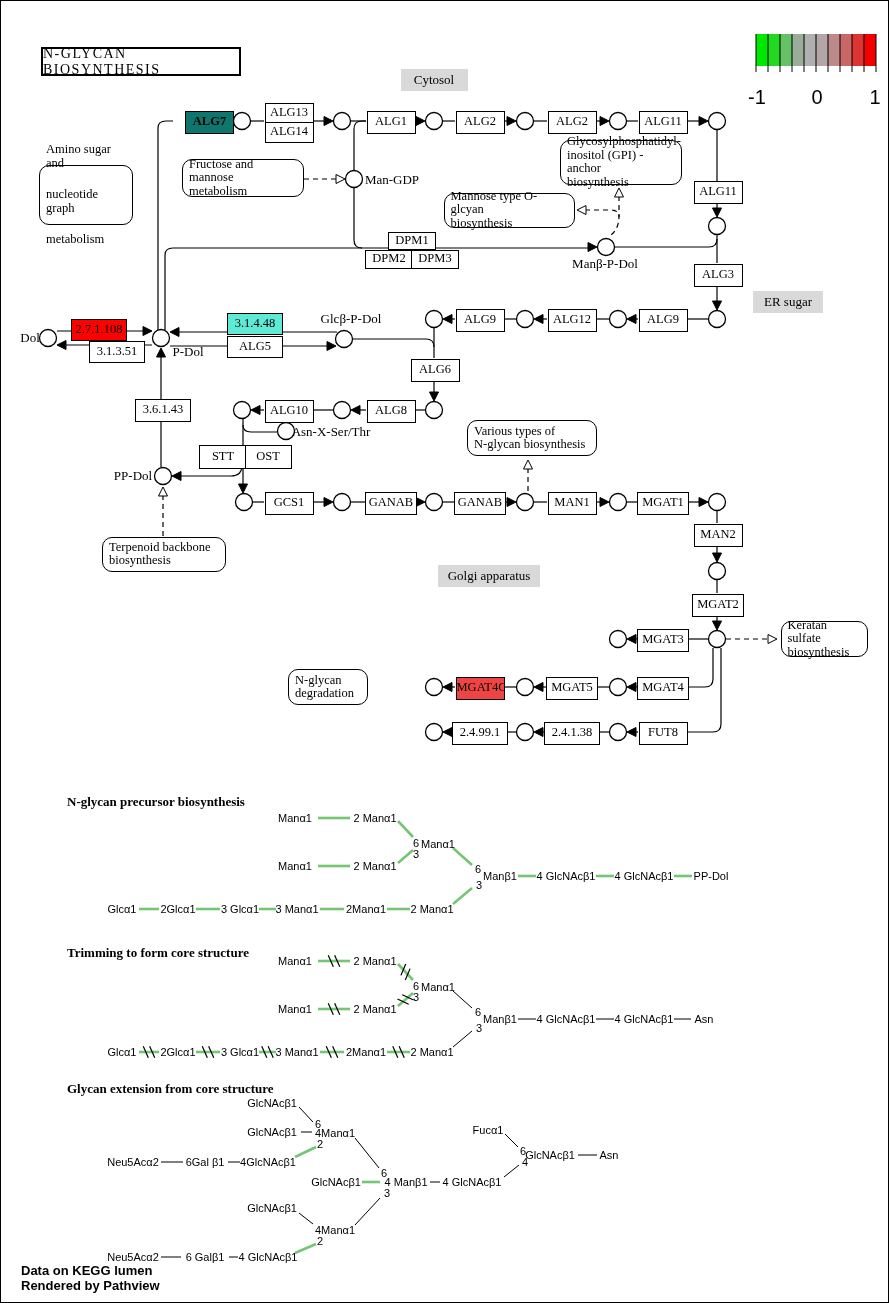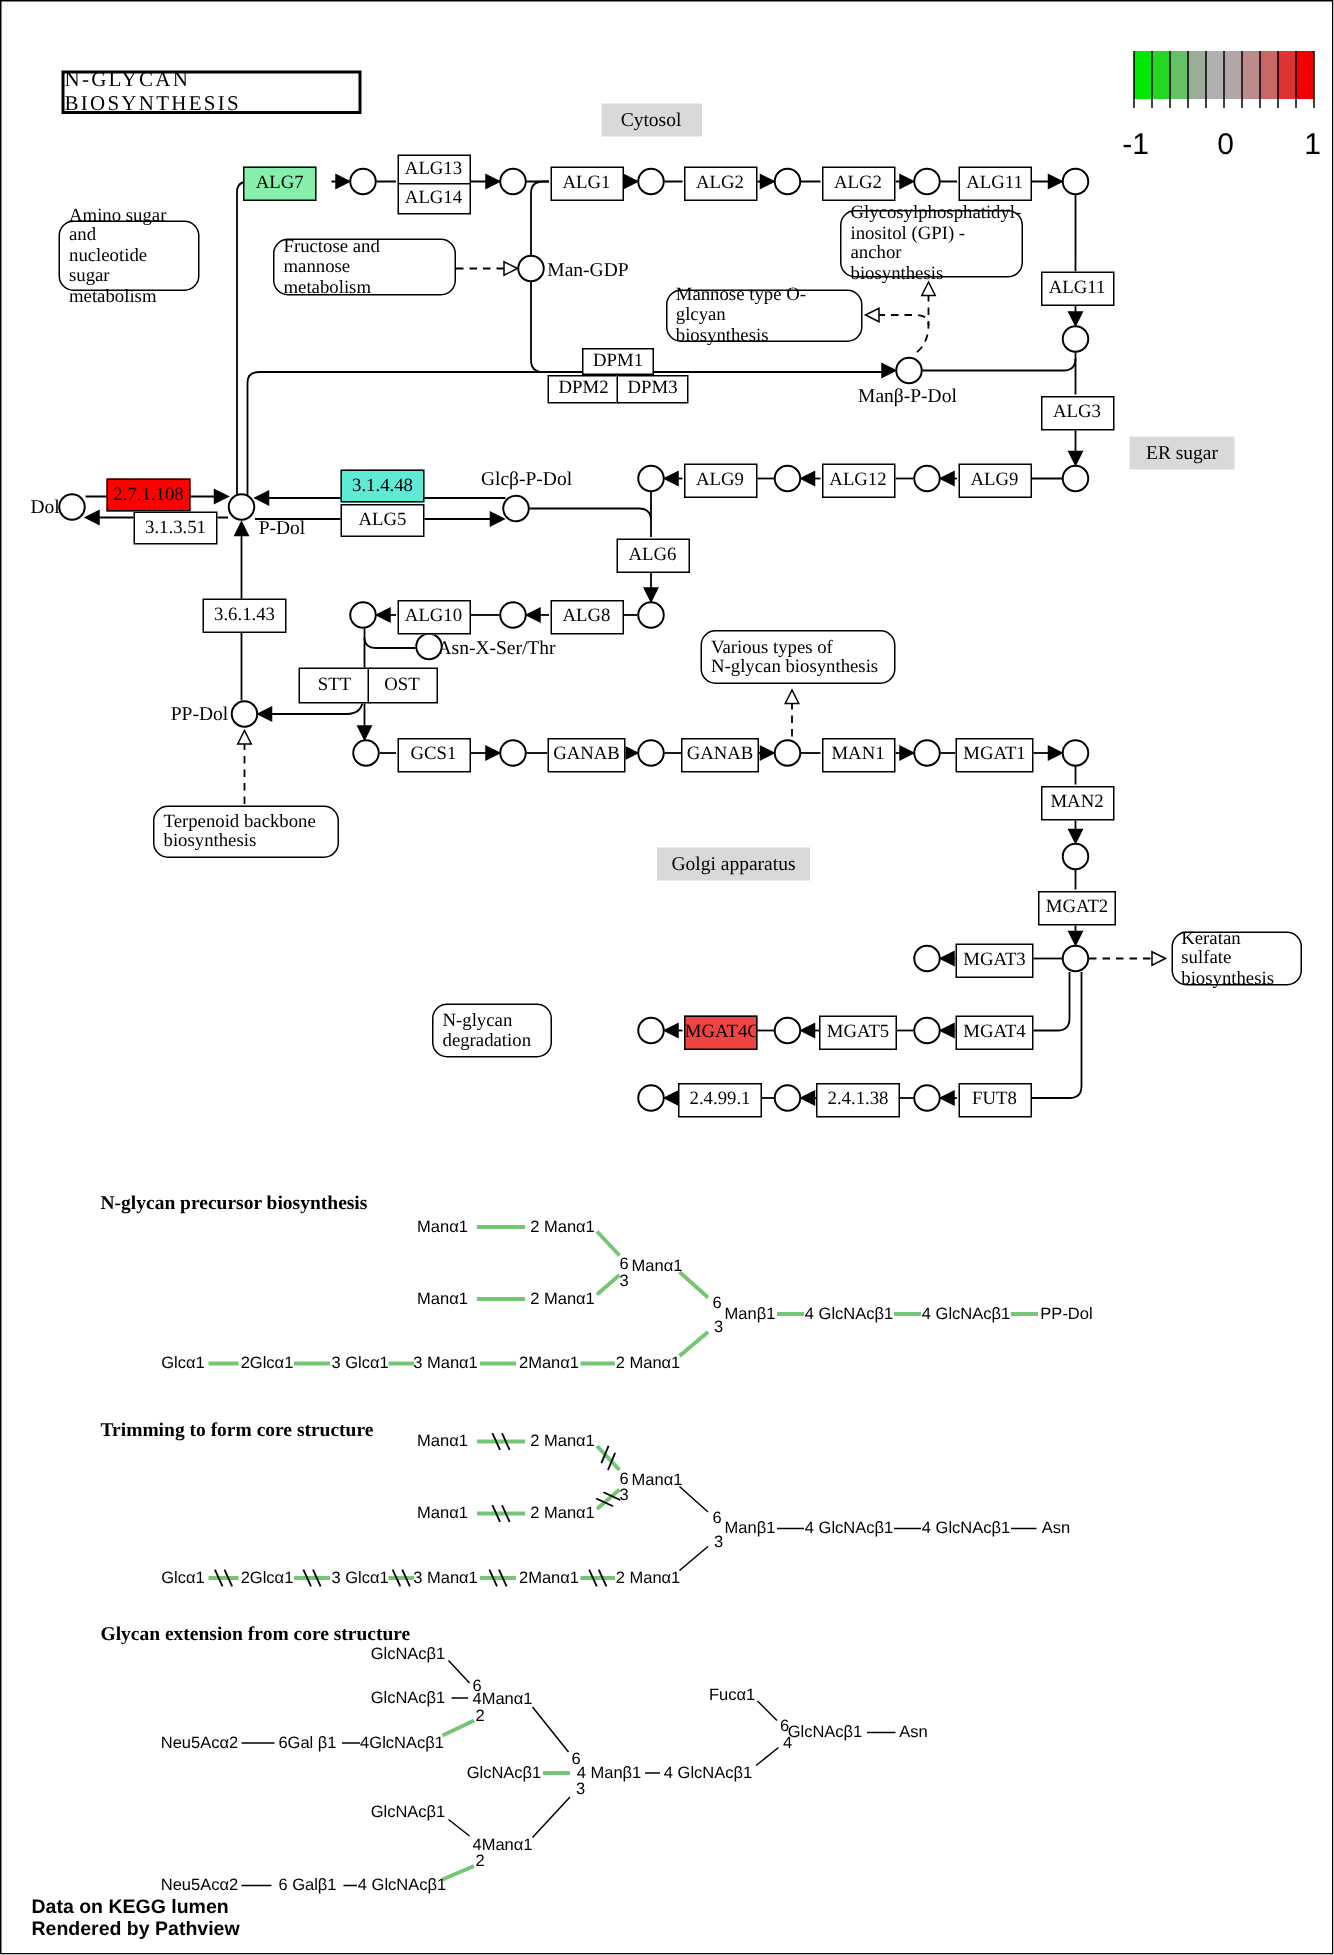--- a/index.html
+++ b/index.html
@@ -270,23 +270,23 @@
   <div class="credit" style="left: 20px; top: 1262px;">
     <div>Data on KEGG lumen</div>
     <div>Rendered by Pathview</div>
   </div>
 <div class="cb-lbl ctr abs" style="left: 756px; top: 96px;">-1</div>
     <div class="cb-lbl ctr abs" style="left: 816px; top: 96px;">0</div>
     <div class="cb-lbl ctr abs" style="left: 874px; top: 96px;">1</div>
     <div class="comp" style="left: 399.5px; top: 68px; width: 67px; line-height: 22px;">Cytosol</div>
     <div class="comp" style="left: 752px; top: 290px; width: 70px; line-height: 22px;">ER sugar</div>
     <div class="comp" style="left: 437px; top: 564px; width: 102px; line-height: 22px;">Golgi apparatus</div>
-    <div class="pw-box" style="left: 38px; top: 146px; width: 94px; height: 47px;">
+    <div class="pw-box" style="left: 38px; top: 164px; width: 94px; height: 60px; gap: 18px;">
       <div>Amino sugar and</div>
-      <div>nucleotide sugar</div>
+      <div>nucleotide graph</div>
       <div>metabolism</div>
     </div>
     <div class="pw-box" style="left: 181px; top: 158px; width: 122px; height: 38px;">
       <div>Fructose and mannose</div>
       <div>metabolism</div>
     </div>
     <div class="pw-box" style="left: 559px; top: 138.5px; width: 122px; height: 45px;">
       <div>Glycosylphosphatidyl-</div>
       <div>inositol (GPI) -anchor</div>
       <div>biosynthesis</div>
@@ -304,21 +304,21 @@
       <div>biosynthesis</div>
     </div>
     <div class="pw-box" style="left: 779.5px; top: 620px; width: 87px; height: 36px;">
       <div>Keratan sulfate</div>
       <div>biosynthesis</div>
     </div>
     <div class="pw-box" style="left: 287px; top: 668px; width: 80px; height: 36px;">
       <div>N-glycan</div>
       <div>degradation</div>
     </div>
-    <div class="gene-box" style="left: 161px; top: 109.5px; width: 47px; height: 21px; line-height: 19px; background: #86efac;">ALG7</div>
+    <div class="gene-box" style="left: 184px; top: 109.5px; width: 47px; height: 21px; line-height: 19px; background: #0f766e; font-weight: bold;">ALG7</div>
     <div class="gene-box" style="left: 263.5px; top: 101.5px; width: 47px; height: 19px; line-height: 17px; background: rgb(255, 255, 255);">ALG13</div>
     <div class="gene-box" style="left: 263.5px; top: 120.5px; width: 47px; height: 19px; line-height: 17px; background: rgb(255, 255, 255);">ALG14</div>
     <div class="gene-box" style="left: 365.5px; top: 109.5px; width: 47px; height: 21px; line-height: 19px; background: rgb(255, 255, 255);">ALG1</div>
     <div class="gene-box" style="left: 454.5px; top: 109.5px; width: 47px; height: 21px; line-height: 19px; background: rgb(255, 255, 255);">ALG2</div>
     <div class="gene-box" style="left: 546.5px; top: 109.5px; width: 47px; height: 21px; line-height: 19px; background: rgb(255, 255, 255);">ALG2</div>
     <div class="gene-box" style="left: 637.5px; top: 109.5px; width: 47px; height: 21px; line-height: 19px; background: rgb(255, 255, 255);">ALG11</div>
     <div class="gene-box" style="left: 692.5px; top: 179.5px; width: 47px; height: 21px; line-height: 19px; background: rgb(255, 255, 255);">ALG11</div>
     <div class="gene-box" style="left: 692.5px; top: 262.5px; width: 47px; height: 21px; line-height: 19px; background: rgb(255, 255, 255);">ALG3</div>
     <div class="gene-box" style="left: 387px; top: 231px; width: 46px; height: 16px; line-height: 14px; background: rgb(255, 255, 255);">DPM1</div>
     <div class="gene-box" style="left: 364px; top: 248.5px; width: 46px; height: 17px; line-height: 15px; background: rgb(255, 255, 255);">DPM2</div>

